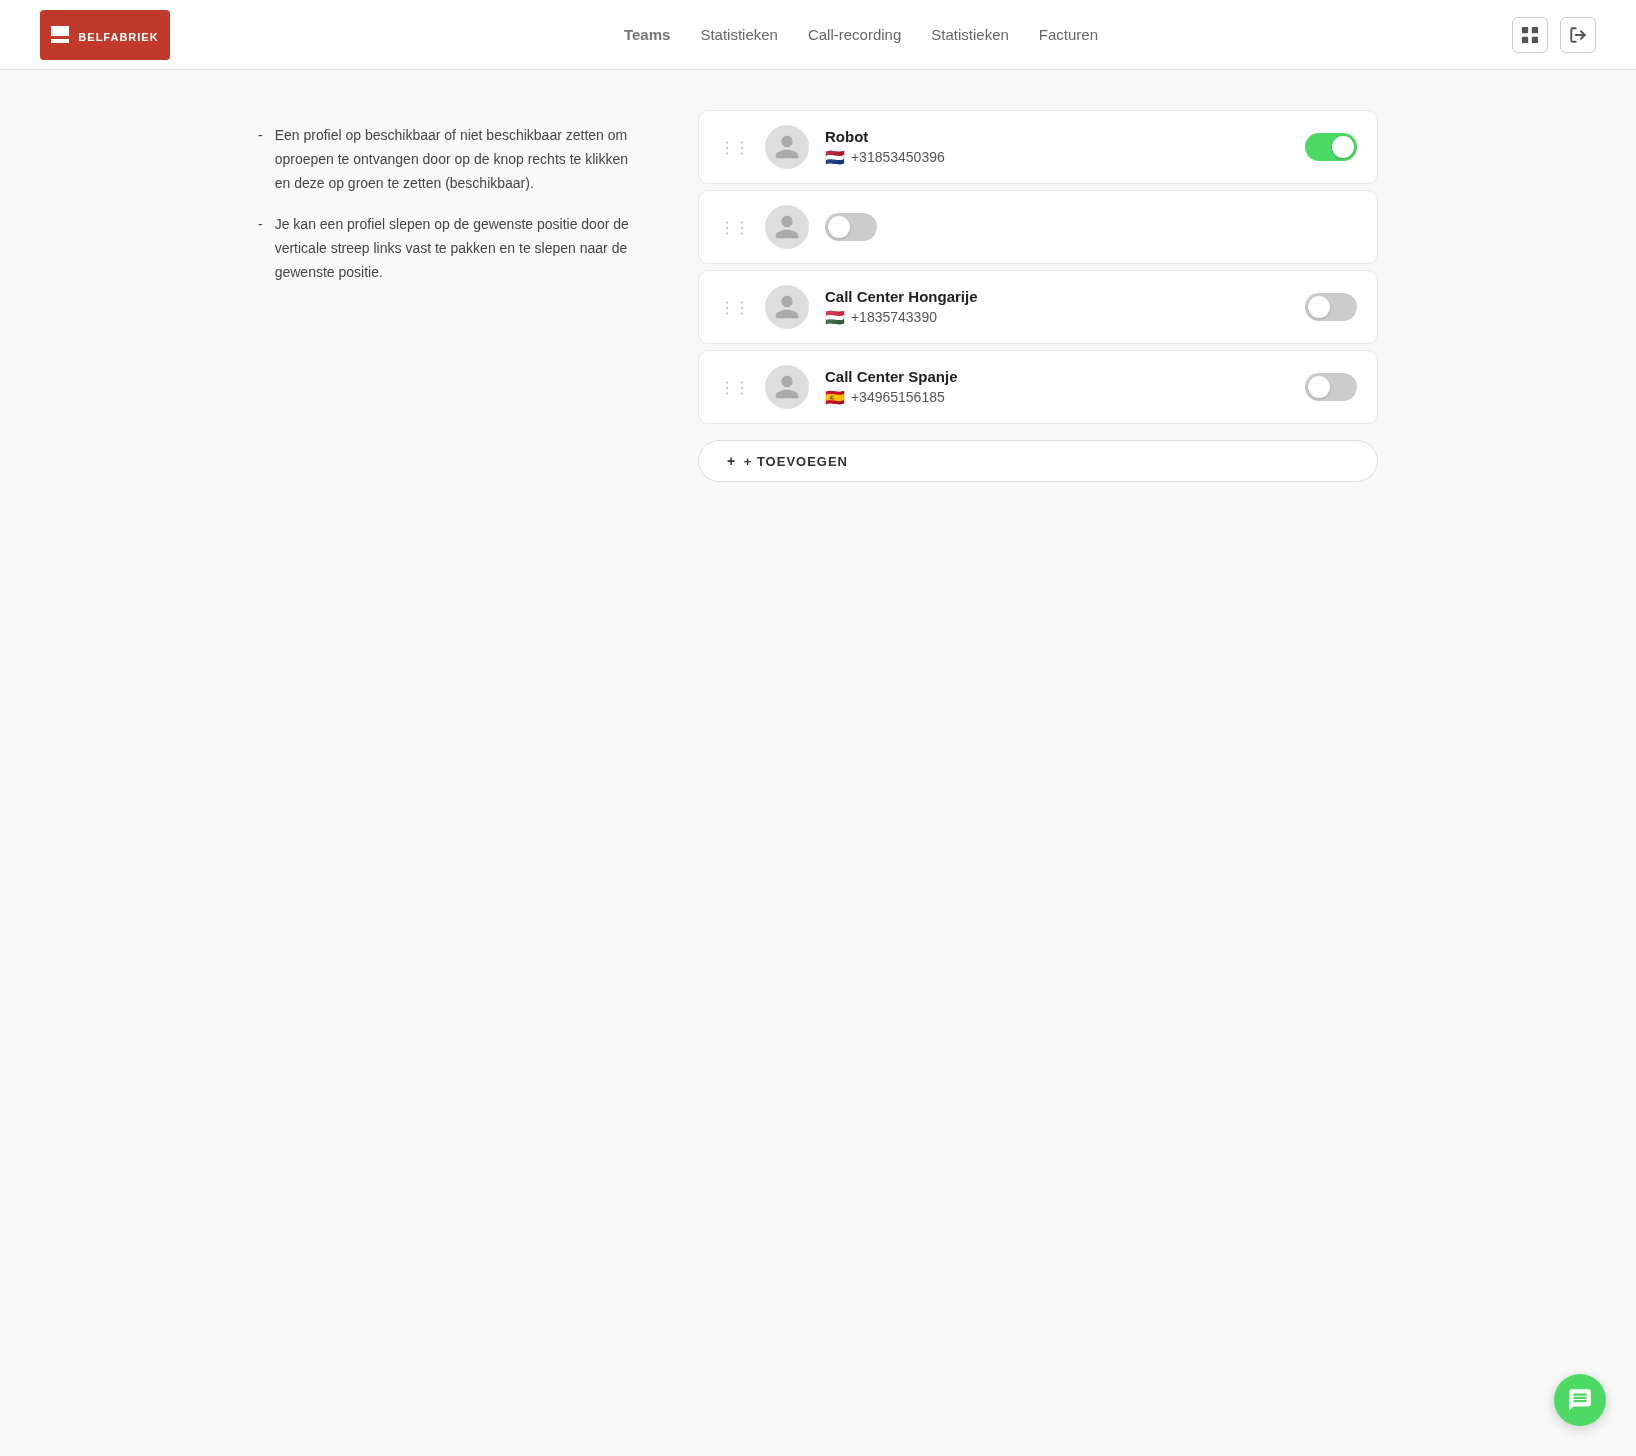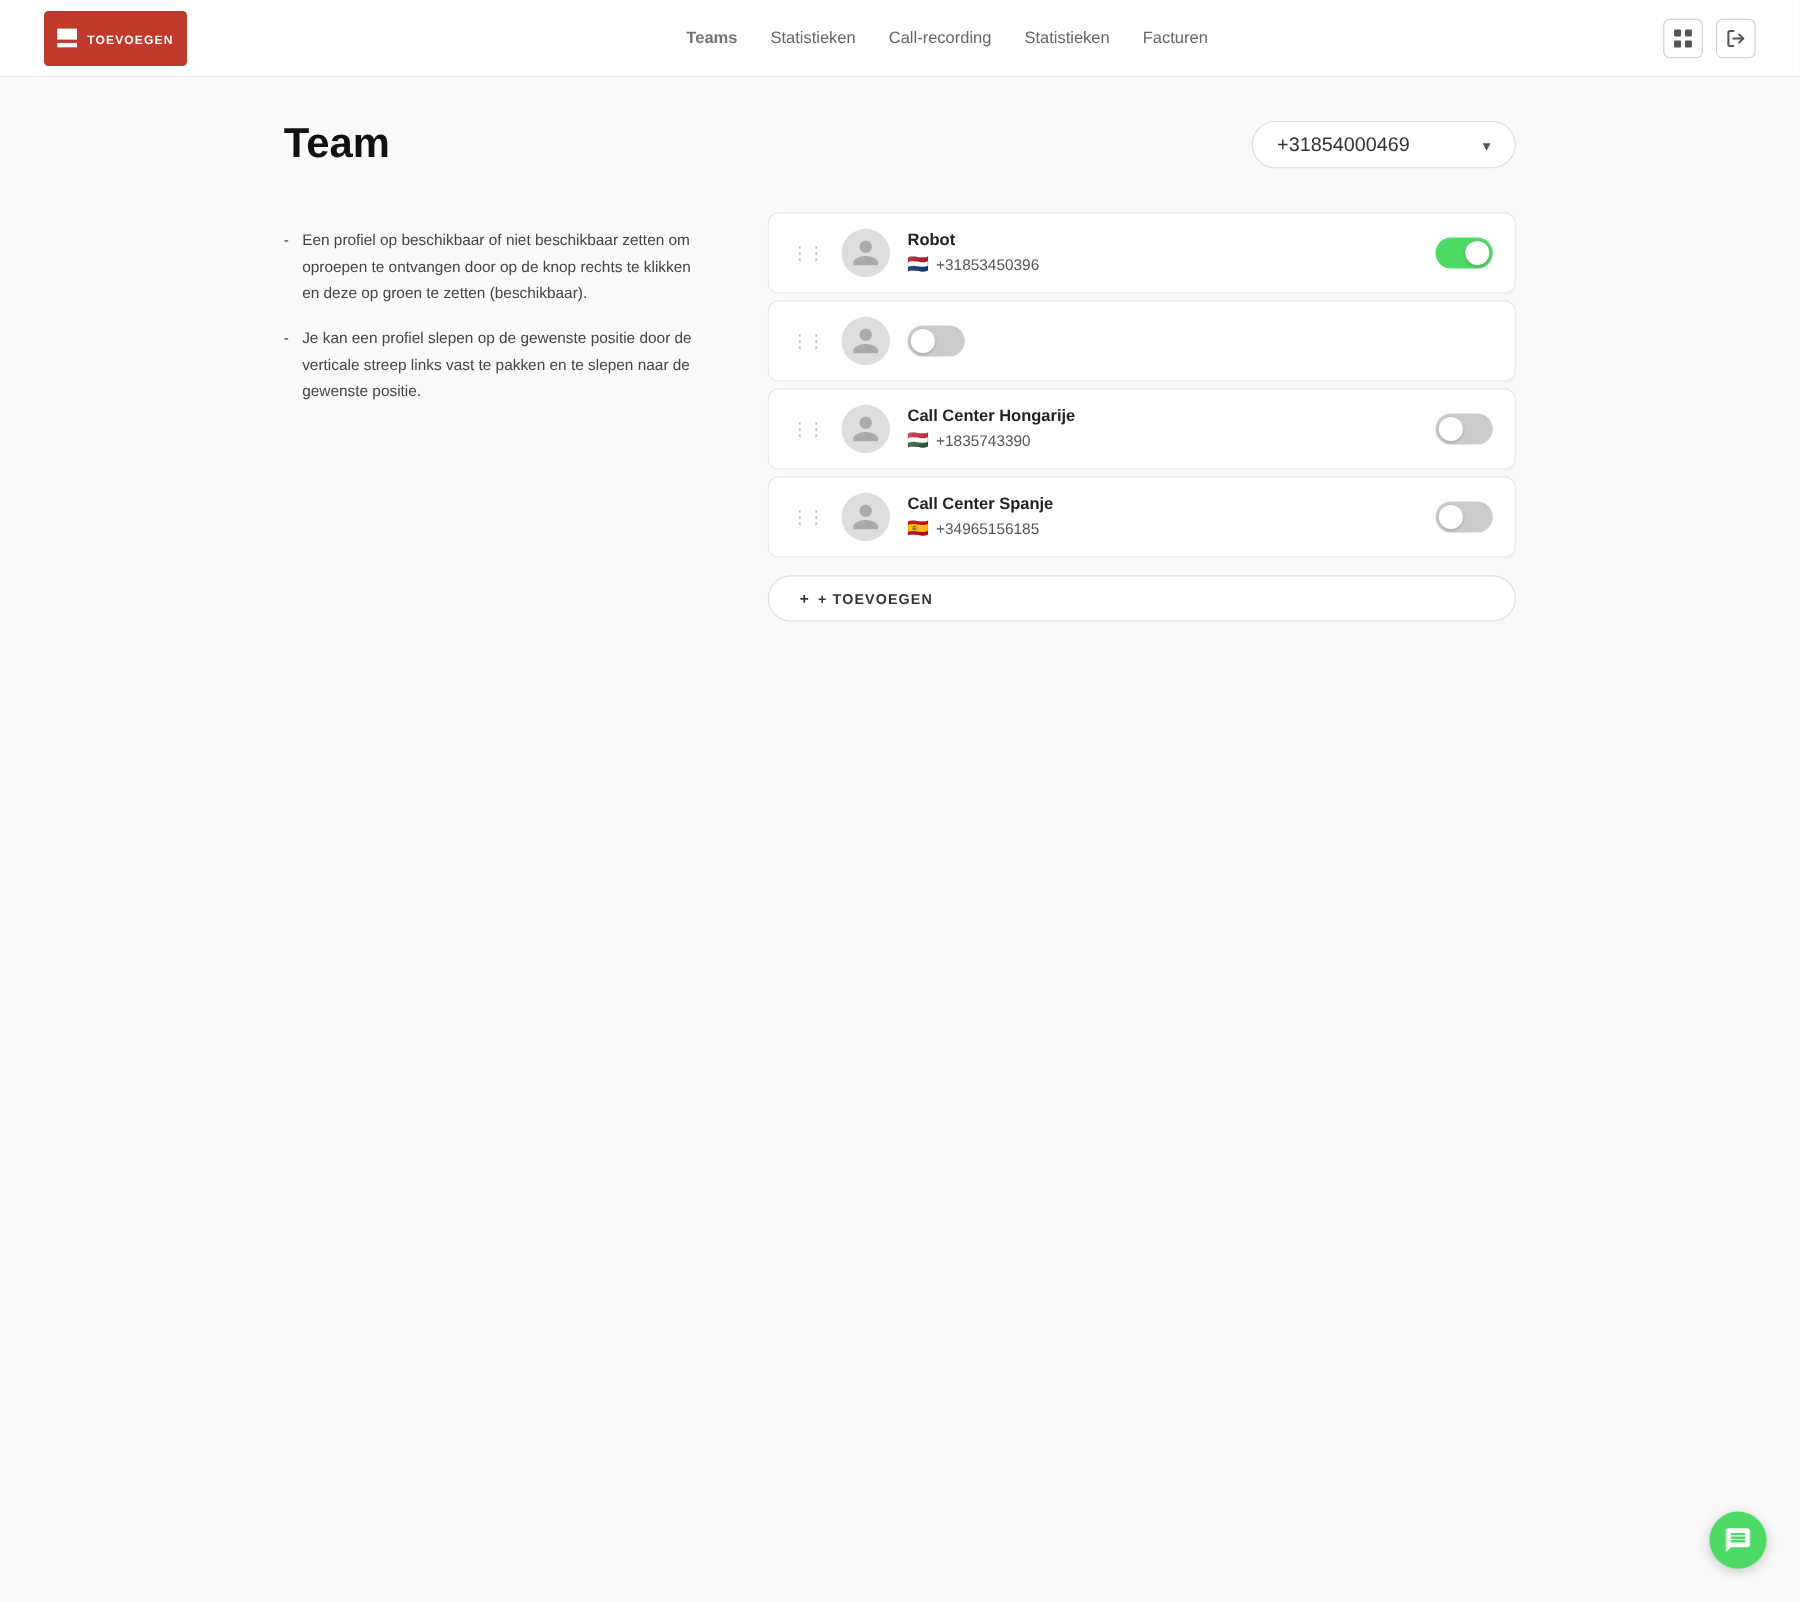--- a/index.html
+++ b/index.html
@@ -289,21 +289,21 @@
 </head>
 <body>
 
 <header class="header">
   <div class="logo">
     <div class="logo-inner">
       <div class="logo-icon">
         <div class="logo-bar tall"></div>
         <div class="logo-bar"></div>
       </div>
-      <span class="logo-text">TOEVOEGEN</span>
+      <span class="logo-text">BELFABRIEK</span>
     </div>
   </div>
 
   <nav>
     <a href="#" class="active">Teams</a>
     <a href="#">Statistieken</a>
     <a href="#">Call-recording</a>
     <a href="#">Statistieken</a>
     <a href="#">Facturen</a>
   </nav>
@@ -321,27 +321,20 @@
       <svg width="18" height="18" viewBox="0 0 24 24" fill="none" stroke="currentColor" stroke-width="2.5" stroke-linecap="round" stroke-linejoin="round">
         <path d="M9 21H5a2 2 0 0 1-2-2V5a2 2 0 0 1 2-2h4"></path>
         <polyline points="16 17 21 12 16 7"></polyline>
         <line x1="21" y1="12" x2="9" y2="12"></line>
       </svg>
     </button>
   </div>
 </header>
 
 <div class="page">
-  <div class="page-header">
-    <h1 class="page-title">Team</h1>
-    <button class="phone-dropdown">
-      <span>+31854000469</span>
-      <span class="chevron">▾</span>
-    </button>
-  </div>
 
   <div class="content">
 
     <div class="description">
       <ul>
         <li>
           <span class="dash">-</span>
           <span>Een profiel op beschikbaar of niet beschikbaar zetten om oproepen te ontvangen door op de knop rechts te klikken en deze op groen te zetten (beschikbaar).</span>
         </li>
         <li>

